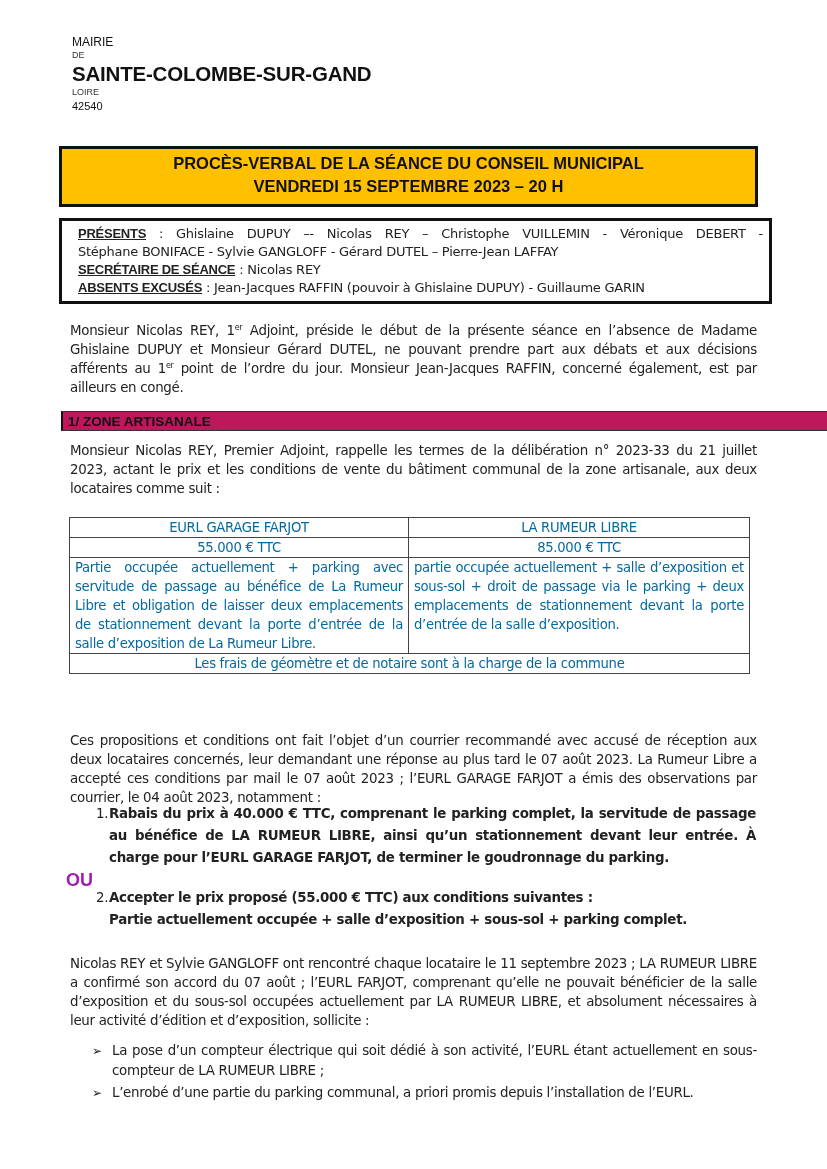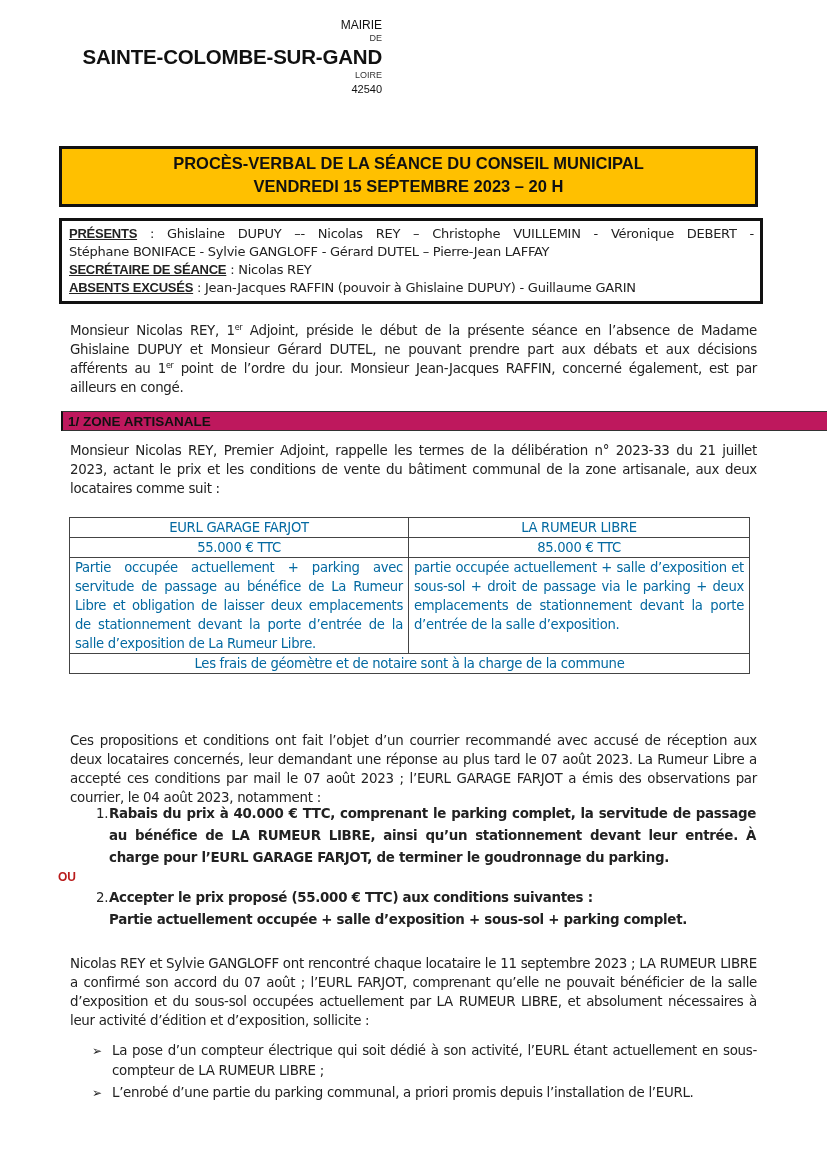--- a/index.html
+++ b/index.html
@@ -1,38 +1,38 @@
 <!DOCTYPE html>
 <html><head>
   <meta charset="utf-8">
   <style>
     html, body { margin: 0; padding: 0; background: #ffffff; }
     body {
       width: 827px; height: 1169px; position: relative; overflow: hidden;
       font-family: "DejaVu Sans", sans-serif; color: #1a1a1a;
     }
     .letterhead {
-      position: absolute; left: 72px; top: 18px; width: 310px;
-      text-align: right; font-family: "Liberation Sans", sans-serif; color: #111;
+      position: absolute; left: 72px; top: 35px; width: 310px;
+      text-align: left; font-family: "Liberation Sans", sans-serif; color: #111;
     }
     .lh-small { font-size: 12px; line-height: 14px; }
     .lh-tiny { font-size: 9px; line-height: 13px; color: #333; }
     .lh-big { font-size: 20.5px; font-weight: bold; line-height: 24px; letter-spacing: -0.2px; }
     .lh-code { font-size: 11px; line-height: 14px; }
 
     .title-box {
       position: absolute; left: 59px; top: 146px; width: 693px; height: 52px;
       background: #ffc000; border: 3px solid #111;
       text-align: center; font-family: Liberation Sans, sans-serif;
       font-weight: bold; font-size: 16.5px; line-height: 23px; color: #111;
       padding-top: 3px; box-sizing: content-box;
     }
     .attendance-box {
       position: absolute; left: 59px; top: 218px; width: 685px; height: 76px;
-      border: 3px solid #111; padding: 4px 6px 0 7px;
+      border: 3px solid #111; padding: 4px 6px 0 16px;
       font-size: 13px; line-height: 18px; color: #222; letter-spacing: -0.25px;
     }
     .lbl { font-weight: bold; text-decoration: underline; font-family: "Liberation Sans", sans-serif; }
     .att-line { white-space: nowrap; }
     .justify-line { display: block; text-align: justify; text-align-last: justify; white-space: nowrap; }
 
     .para {
       position: absolute; left: 70px; width: 687px;
       font-size: 13.4px; line-height: 19px; color: #222; text-align: justify; letter-spacing: -0.3px;
     }
@@ -50,21 +50,21 @@
       border-collapse: collapse; font-size: 13.2px; color: #0369a1; letter-spacing: -0.3px;
     }
     table.offers td { border: 1px solid #444; padding: 0 5px; vertical-align: top; line-height: 19px; }
     table.offers td.c { text-align: center; }
     table.offers td.j { text-align: justify; }
     .col-left { width: 328px; }
 
     .num-item { position: absolute; left: 96px; width: 660px; font-size: 13.4px; line-height: 22px; color: #222; letter-spacing: -0.3px; text-align: justify; }
     .num-item .n { position: absolute; left: 0; top: 0; }
     .num-item .t { margin-left: 13px; display: block; font-weight: bold; }
-    .ou { position: absolute; left: 58px; top: 870px; font-family: "Liberation Sans", sans-serif; font-weight: bold; font-size: 12px; color: #b91c1c; }
+    .ou { position: absolute; left: 66px; top: 870px; font-family: "Liberation Sans", sans-serif; font-weight: bold; font-size: 18px; color: #a21caf; }
 
     .bullet { position: absolute; left: 92px; width: 665px; font-size: 13.4px; line-height: 20px; color: #222; letter-spacing: -0.3px; text-align: justify; }
     .bullet .b { position: absolute; left: 0; top: 0; font-size: 12px; }
     .bullet .t { margin-left: 20px; display: block; }
   </style>
 </head>
 <body>
 
 <div class="letterhead">
   <div class="lh-small">MAIRIE</div>

